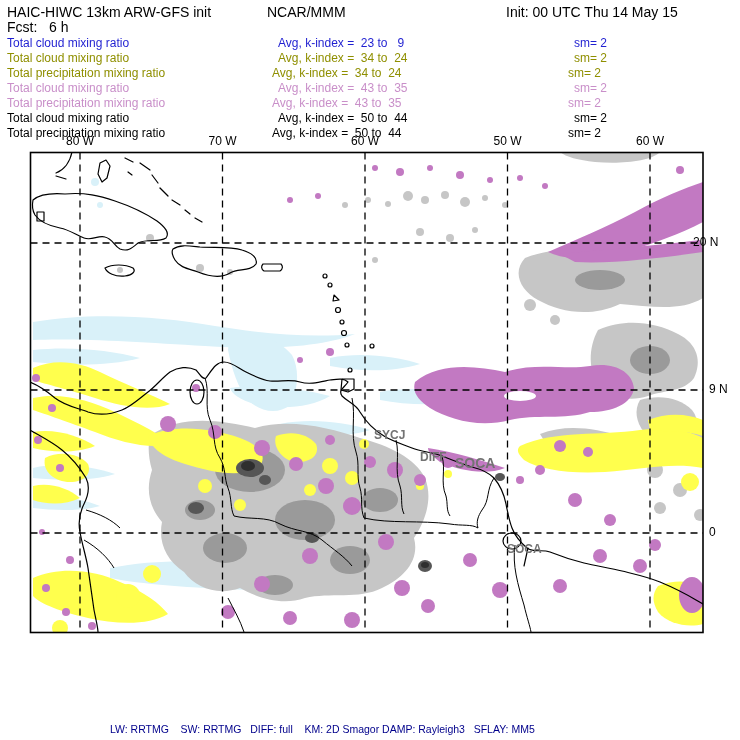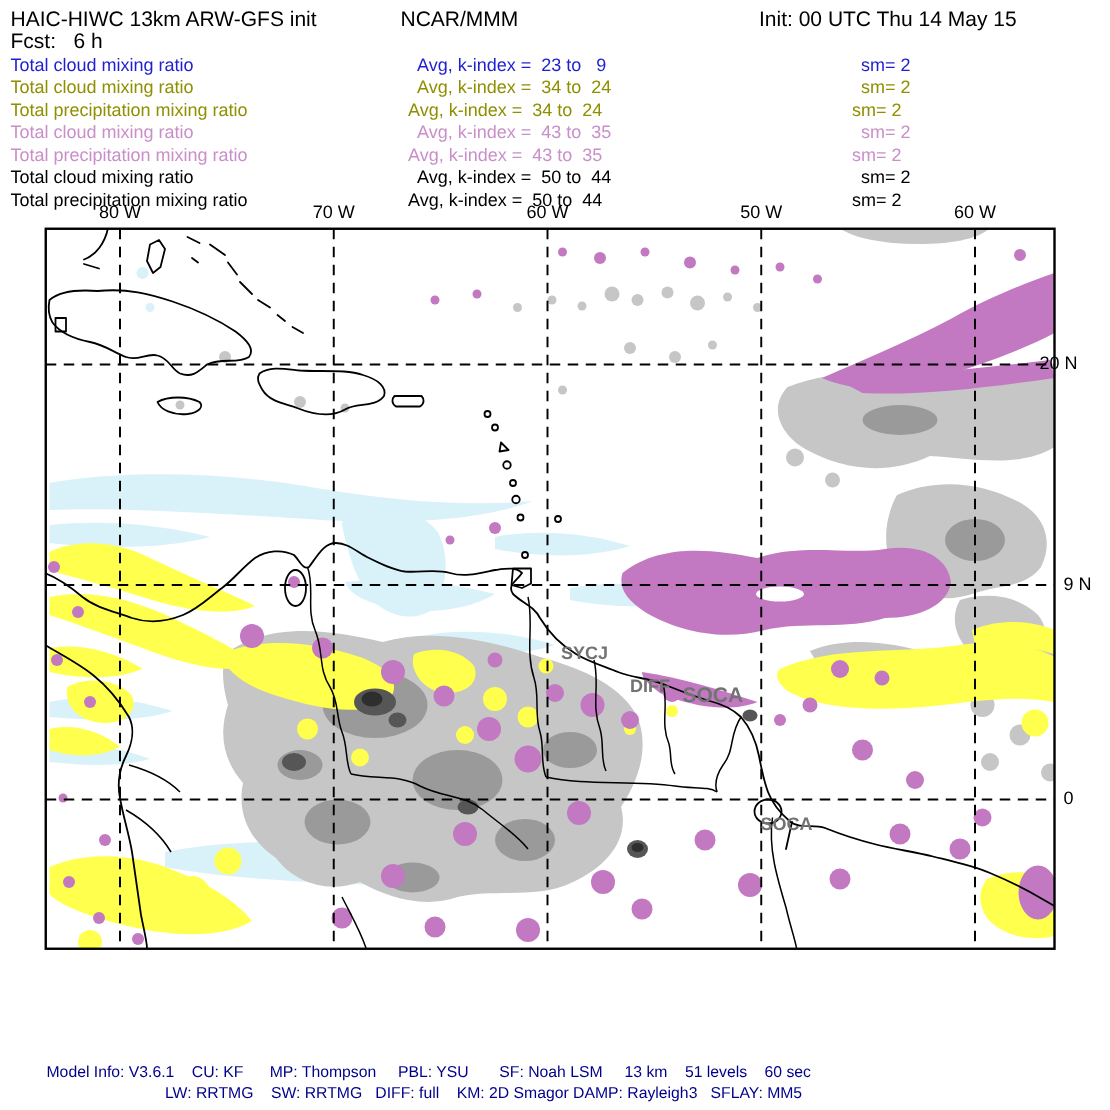--- a/index.html
+++ b/index.html
@@ -312,16 +312,15 @@
 
   <div class="abs tick" style="left:693px;top:236px;">20 N</div>
   <div class="abs tick" style="left:709px;top:383px;">9 N</div>
   <div class="abs tick" style="left:709px;top:526px;">0</div>
 
   <div class="abs stn" style="left:374px;top:429px;">SYCJ</div>
   <div class="abs stn" style="left:420px;top:451px;">DIFF</div>
   <div class="abs stn stn-big" style="left:455px;top:457px;">SOCA</div>
   <div class="abs stn" style="left:507px;top:543px;">SOCA</div>
 
-  <div class="abs foot" style="left:31px;top:709px;">Model Info: V3.6.1    CU: KF      MP: Thompson     PBL: YSU       SF: Noah LSM     13 km    51 levels    60 sec</div>
   <div class="abs foot" style="left:110px;top:723px;">LW: RRTMG    SW: RRTMG   DIFF: full    KM: 2D Smagor DAMP: Rayleigh3   SFLAY: MM5</div>
 
 </div>
 
 </body></html>

